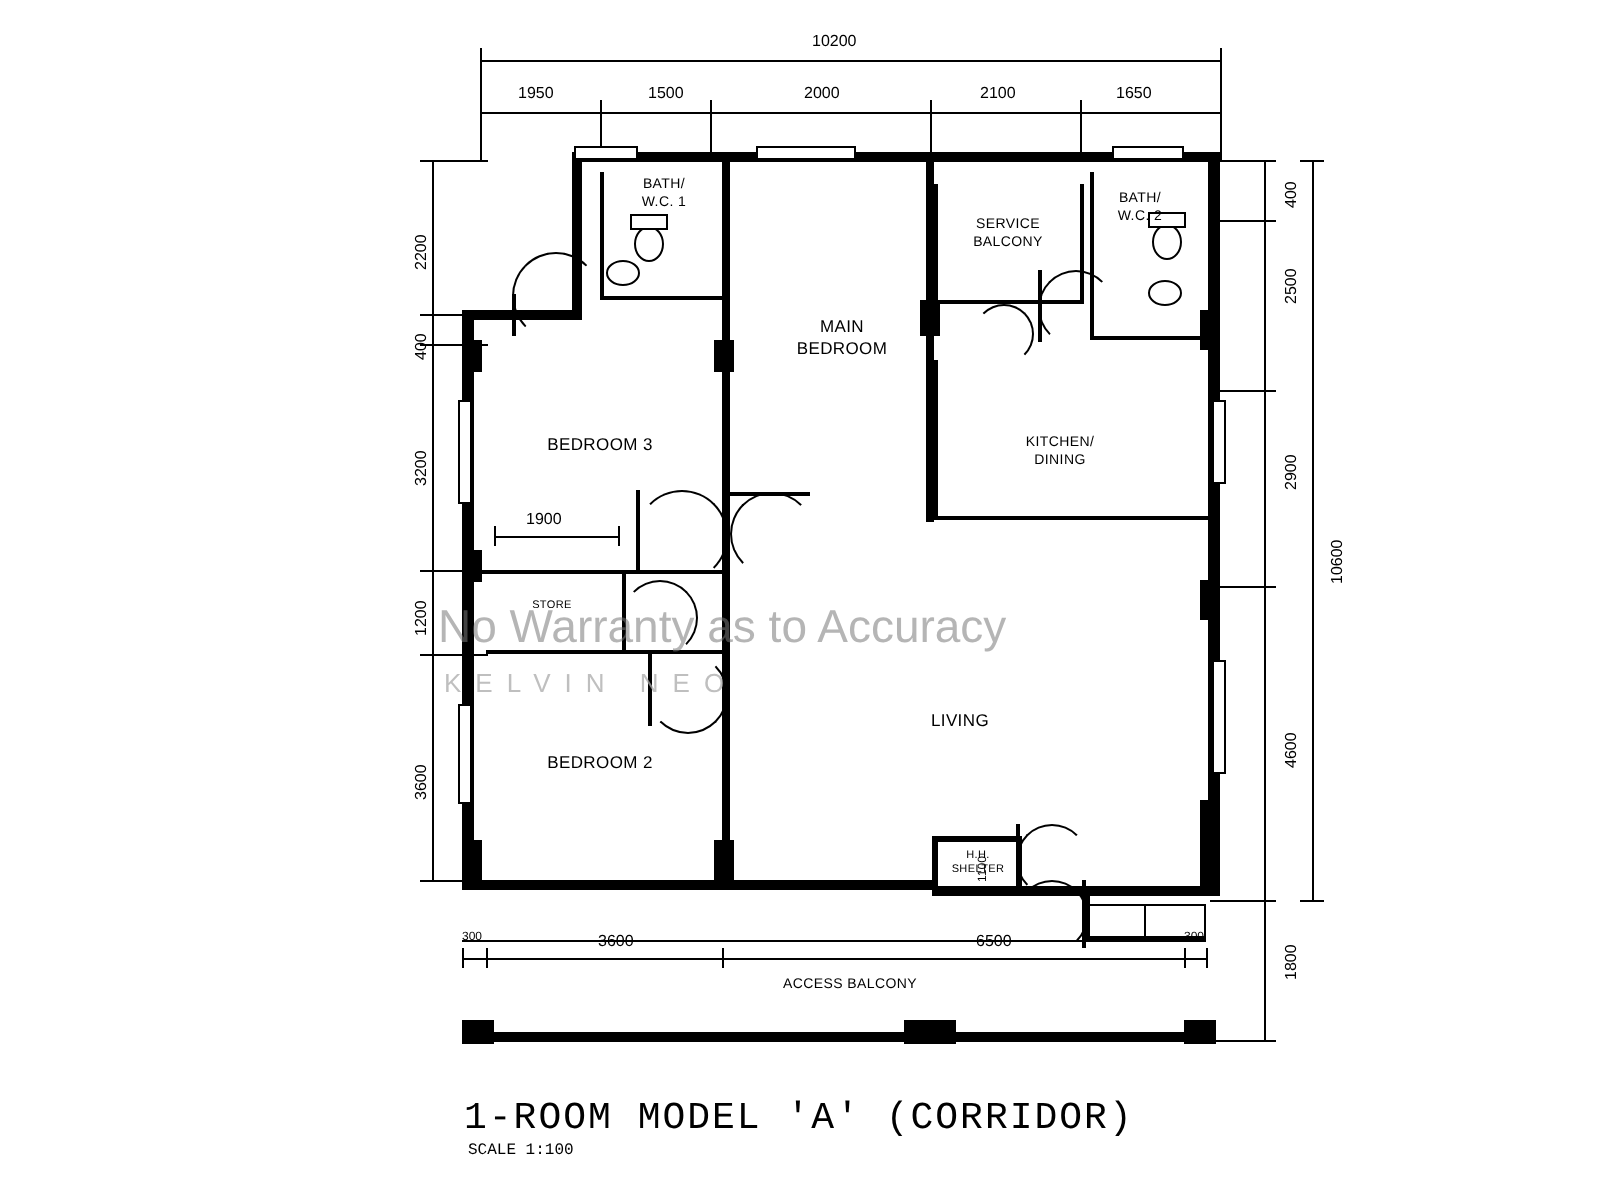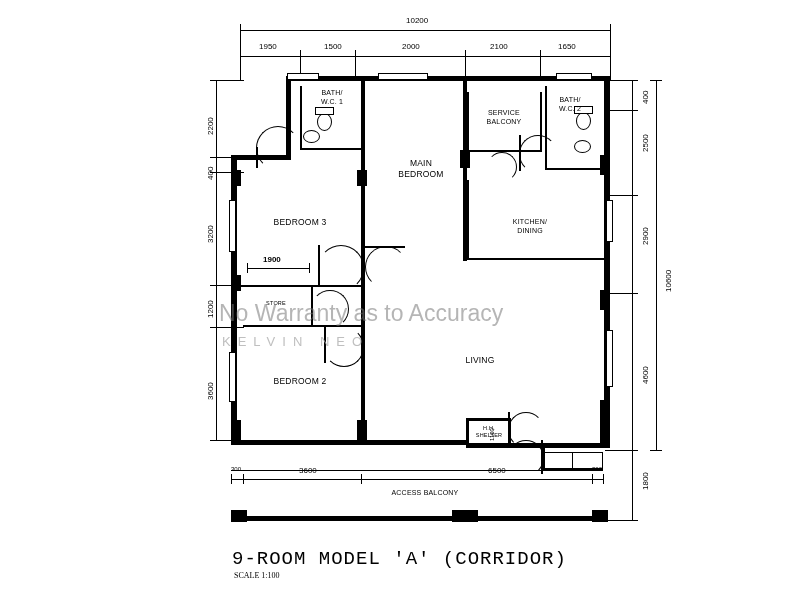--- a/index.html
+++ b/index.html
@@ -53,21 +53,21 @@
   .room-label.tiny { font-size: 5.5px; line-height: 7px; }
 
   .title {
     font-family: "Liberation Mono", monospace;
     font-size: 19px;
     letter-spacing: 1px;
     color: #000;
     white-space: nowrap;
   }
   .scale-text {
-    font-family: Liberation Serif, serif;
+    font-family: Liberation Mono, monospace;
     font-size: 8px;
     color: #000;
     white-space: nowrap;
   }
 
   
   .wm-main {
     font-family: "Liberation Sans", sans-serif;
     font-size: 23px;
     color: rgba(120,120,120,.55);
@@ -292,21 +292,21 @@
   <div class="abs room-label" style="left:255px; top:217px; width:90px;">BEDROOM 3</div>
   <div class="abs room-label small" style="left:495px; top:217px; width:70px;">KITCHEN/
 DINING</div>
   <div class="abs room-label tiny" style="left:251px; top:300px; width:50px;">STORE</div>
   <div class="abs room-label" style="left:255px; top:376px; width:90px;">BEDROOM 2</div>
   <div class="abs room-label" style="left:450px; top:355px; width:60px;">LIVING</div>
   <div class="abs room-label tiny" style="left:471px; top:425px; width:36px;">H.H.
 SHELTER</div>
   <div class="abs room-label small" style="left:370px; top:488px; width:110px;">ACCESS BALCONY</div>
 
-  <div class="abs dim-text" style="left:263px; top:255px;font-weight:bold;">1900</div>
+  <div class="abs dim-text" style="left:263px; top:255px;">1900</div>
   <div class="abs dim-line" style="left:247px; top:268px; width:62px;"></div>
   <div class="abs tick" style="left:247px; top:263px; height:10px;"></div>
   <div class="abs tick" style="left:309px; top:263px; height:10px;"></div>
 
   <div class="abs dim-text vert" style="left:489px; top:441px; font-size:6px;">1100</div>
 
   <div class="abs dim-text" style="left:231px; top:466px; font-size:6px;">300</div>
   <div class="abs dim-text" style="left:299px; top:466px;">3600</div>
   <div class="abs dim-text" style="left:488px; top:466px;">6500</div>
   <div class="abs dim-text" style="left:592px; top:466px; font-size:6px;">300</div>
@@ -314,16 +314,16 @@
   <div class="abs dim-line" style="left:231px; top:479px; width:372px;"></div>
   <div class="abs tick" style="left:231px; top:474px; height:10px;"></div>
   <div class="abs tick" style="left:243px; top:474px; height:10px;"></div>
   <div class="abs tick" style="left:361px; top:474px; height:10px;"></div>
   <div class="abs tick" style="left:592px; top:474px; height:10px;"></div>
   <div class="abs tick" style="left:603px; top:474px; height:10px;"></div>
 
   <div class="abs wm-main" style="left:219px; top:300px;">No Warranty as to Accuracy</div>
   <div class="abs wm-sub" style="left:222px; top:334px;">KELVIN NEO</div>
 
-  <div class="abs title" style="left:232px; top:548px;">9-ROOM MODEL 'A' (CORRIDOR)</div>
+  <div class="abs title" style="left:232px; top:548px;">1-ROOM MODEL 'A' (CORRIDOR)</div>
   <div class="abs scale-text" style="left:234px; top:571px;">SCALE 1:100</div>
 
 </div>
 
 </body></html>

